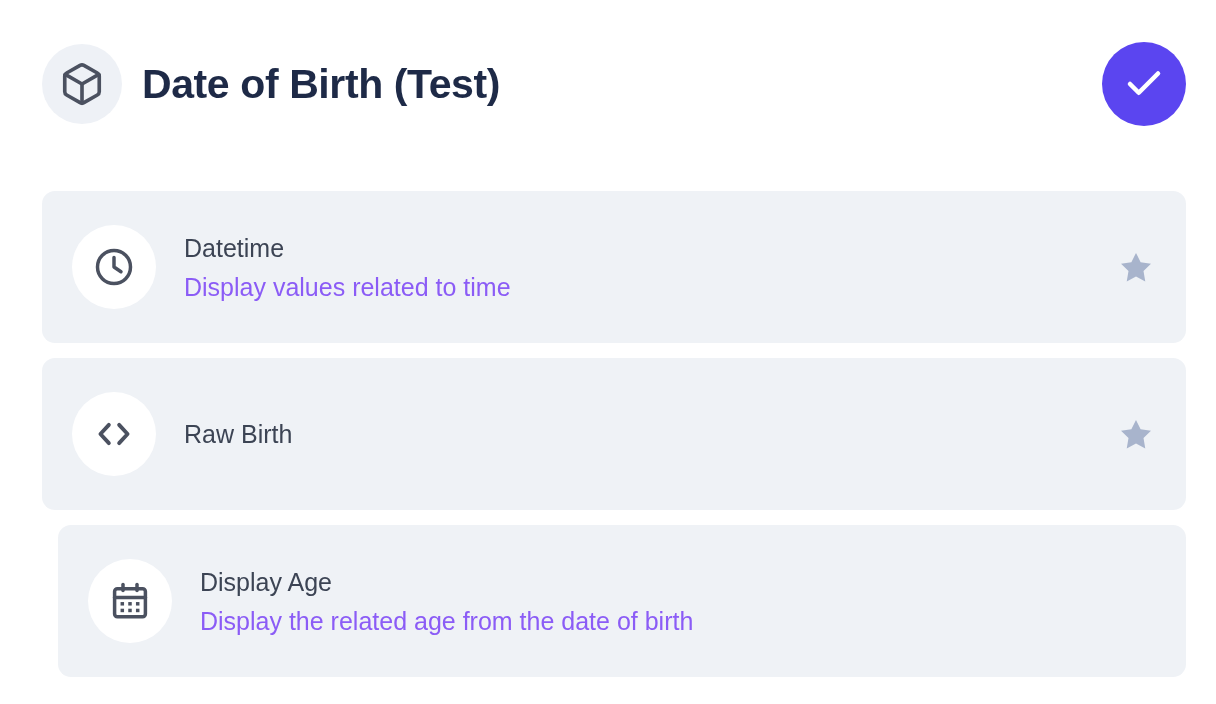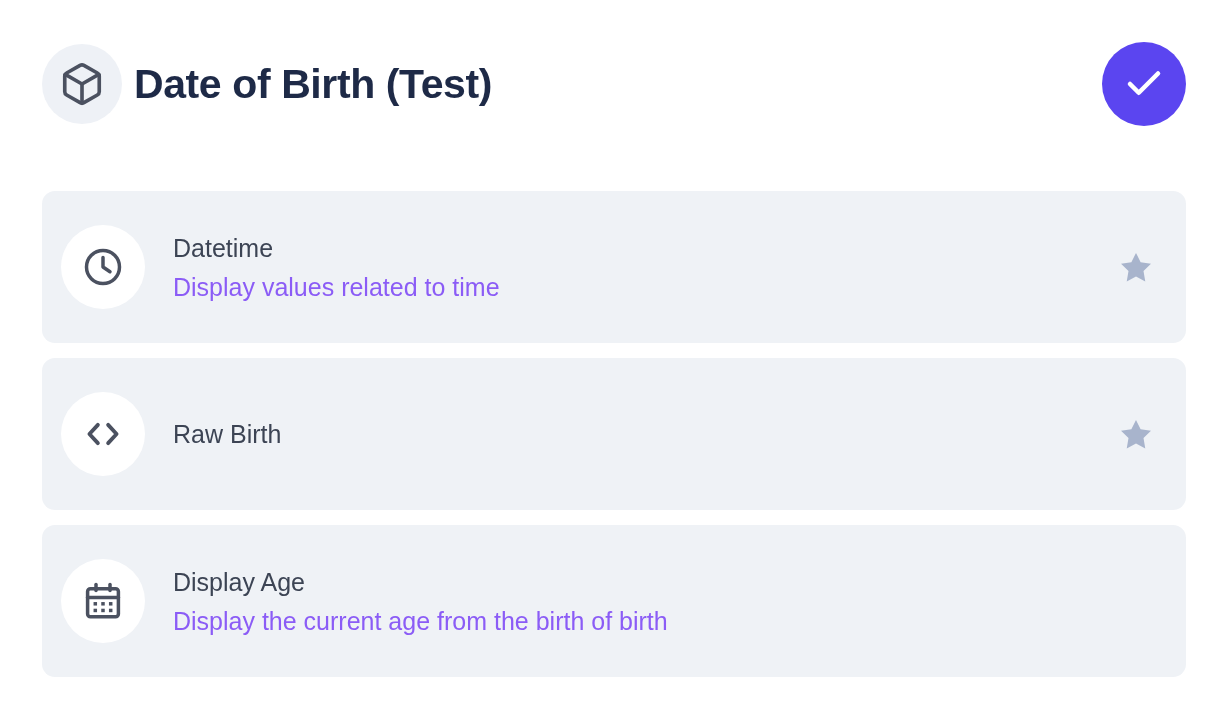--- a/index.html
+++ b/index.html
@@ -37,21 +37,21 @@
     background: #eef1f6;
     display: flex;
     align-items: center;
     justify-content: center;
     flex: 0 0 auto;
   }
 
   .header-icon-wrap svg { display: block; }
 
   .header-title {
-    margin-left: 12px;
+    margin-left: 20px;
     font-size: 41px;
     font-weight: bold;
     color: #1e2a47;
     letter-spacing: -0.4px;
     white-space: nowrap;
     line-height: 1;
   }
 
   .header-spacer { flex: 1 1 auto; }
 
@@ -78,26 +78,26 @@
     width: 1144px;
   }
 
   .option-row {
     position: relative;
     background: #eff2f6;
     border-radius: 13px;
     height: 152px;
     display: flex;
     align-items: center;
-    padding: 0 30px 0 19px;
+    padding: 0 30px 0 30px;
     margin-bottom: 15px;
     cursor: pointer;
   }
 
-  .option-row:last-child { margin-bottom: 0; }
+  .option-row:last-child { margin-bottom: 0; margin-left: 16px; }
 
   .option-icon-circle {
     width: 84px;
     height: 84px;
     border-radius: 50%;
     background: #ffffff;
     display: flex;
     align-items: center;
     justify-content: center;
     flex: 0 0 auto;
@@ -227,20 +227,20 @@
           <rect x="6.6" y="12.6" width="2" height="2" fill="#4b5160" stroke="none"></rect>
           <rect x="11" y="12.6" width="2" height="2" fill="#4b5160" stroke="none"></rect>
           <rect x="15.4" y="12.6" width="2" height="2" fill="#4b5160" stroke="none"></rect>
           <rect x="6.6" y="16.4" width="2" height="2" fill="#4b5160" stroke="none"></rect>
           <rect x="11" y="16.4" width="2" height="2" fill="#4b5160" stroke="none"></rect>
           <rect x="15.4" y="16.4" width="2" height="2" fill="#4b5160" stroke="none"></rect>
         </svg>
       </div>
       <div class="option-text">
         <div class="option-title">Display Age</div>
-        <div class="option-subtitle">Display the current age from the birth of birth</div>
+        <div class="option-subtitle">Display the related age from the date of birth</div>
       </div>
       <div class="option-spacer"></div>
       <div class="star-placeholder"></div>
     </div>
 
   </div>
 </div>
 
 </body></html>

